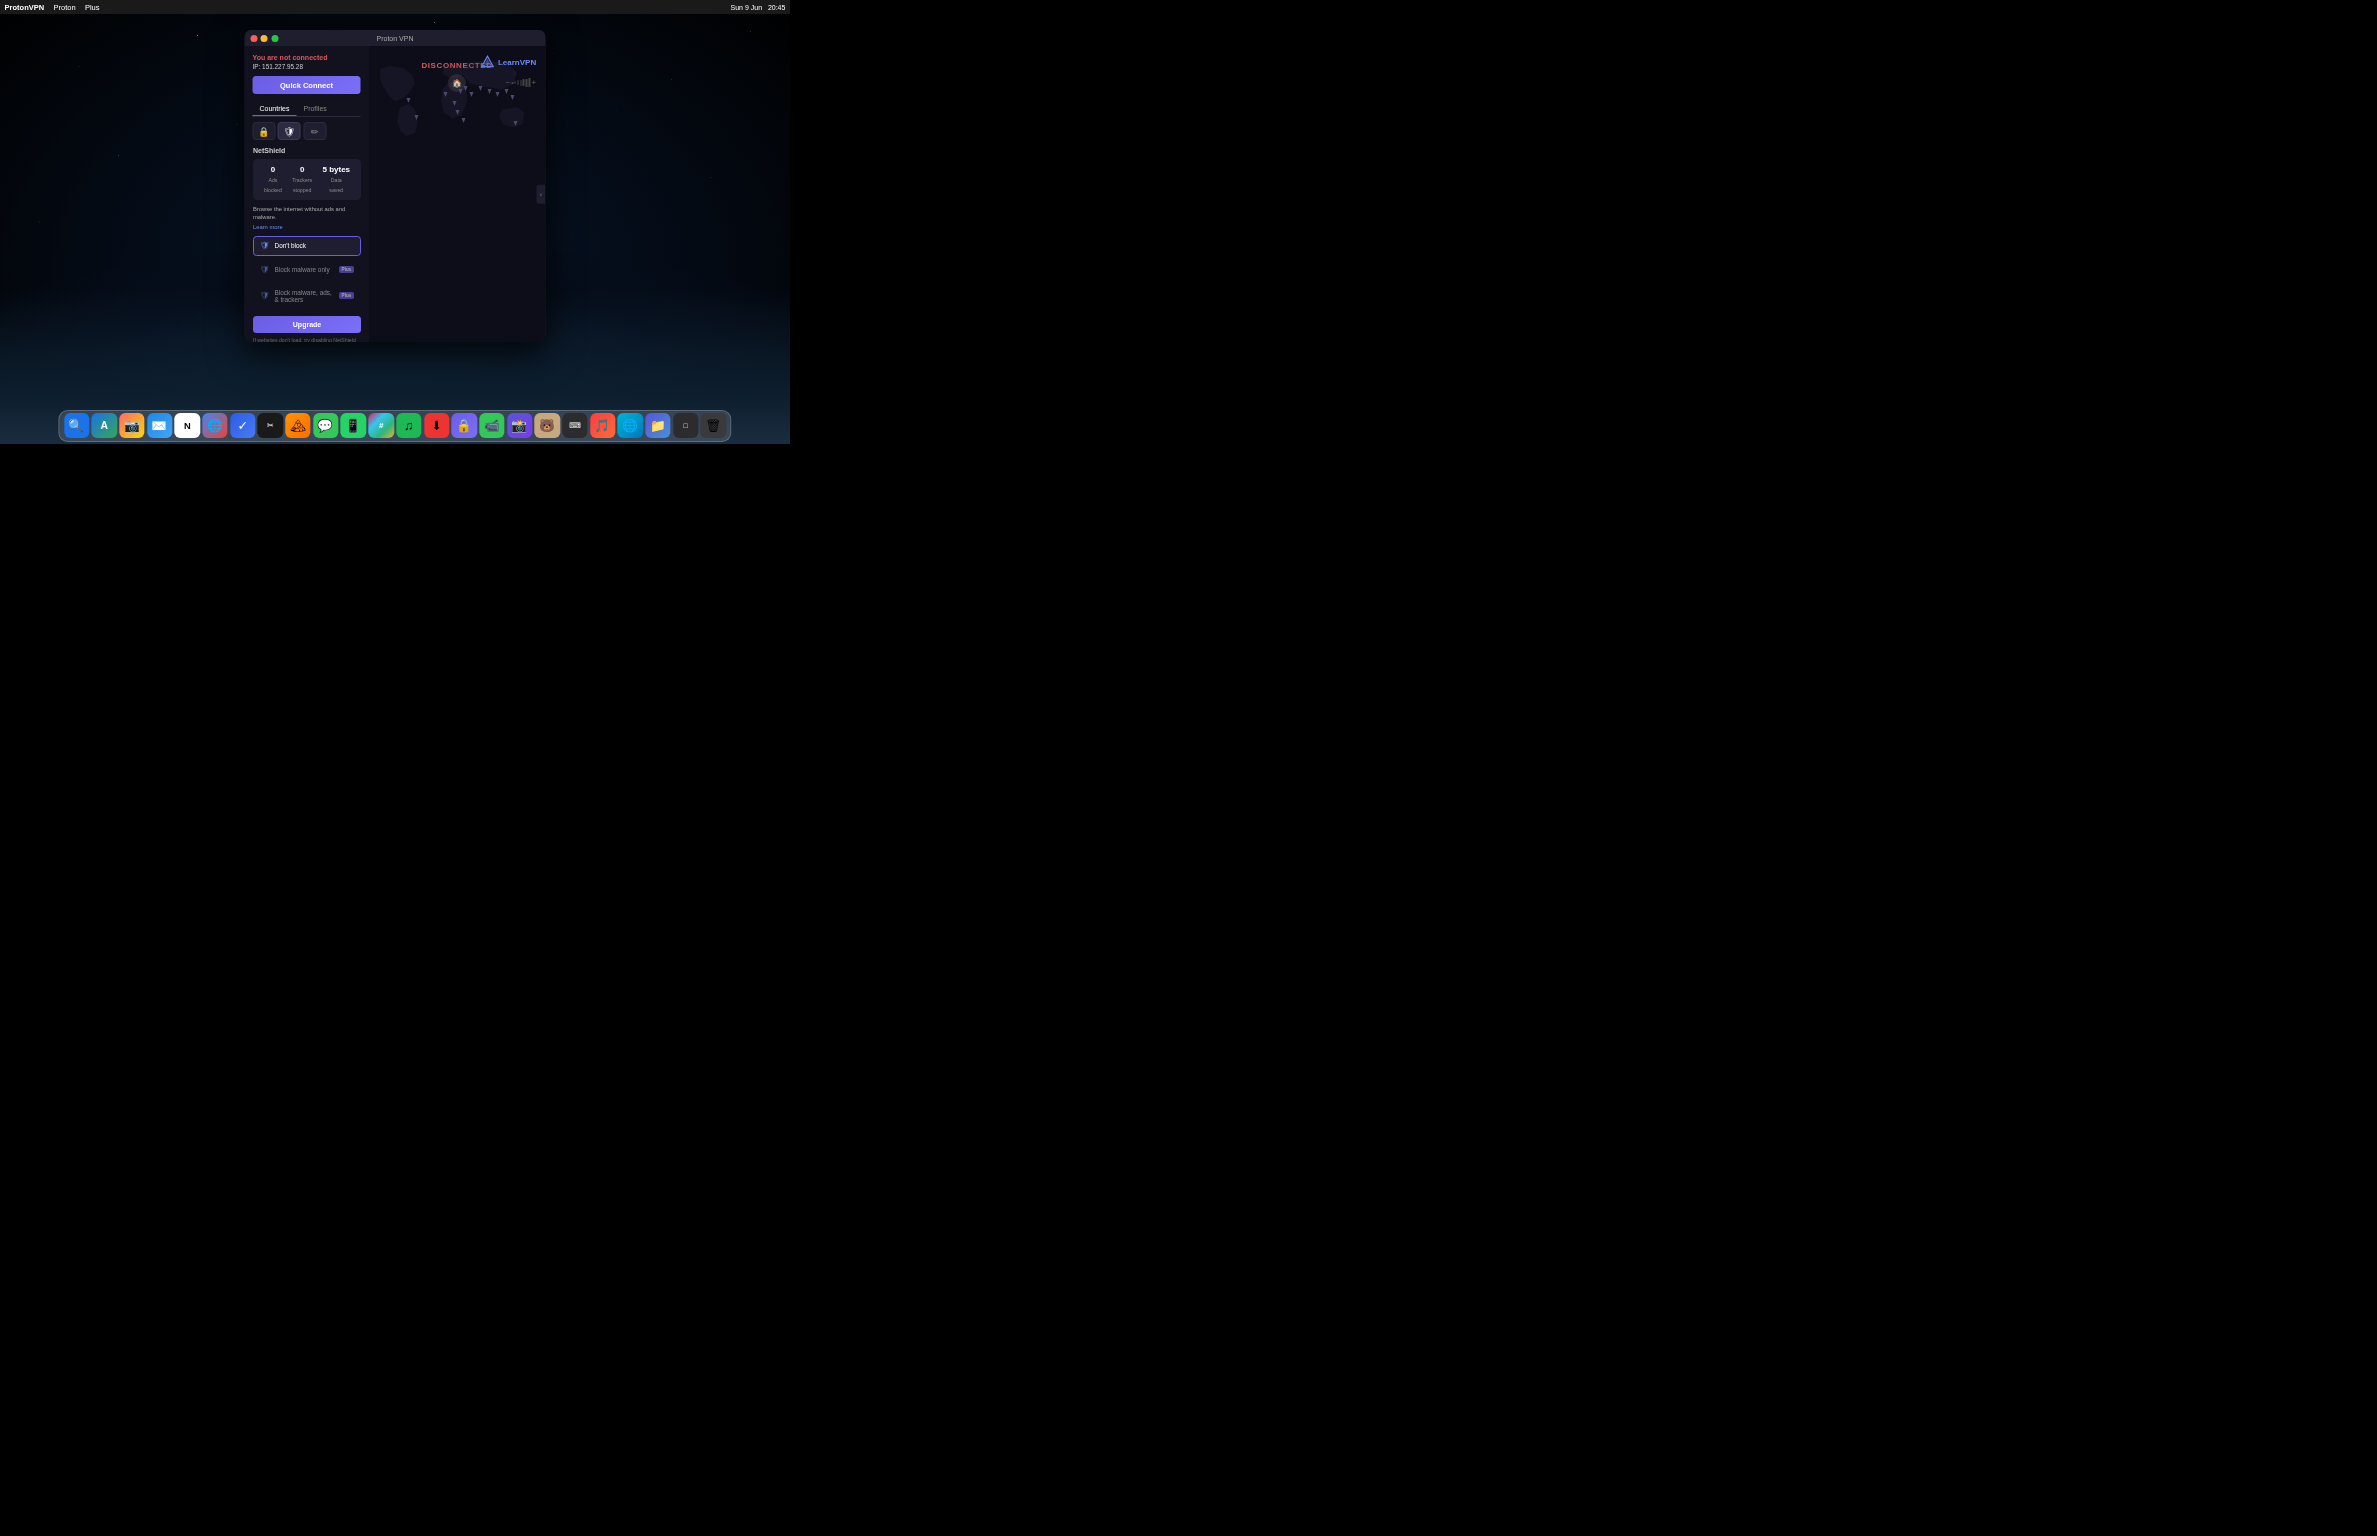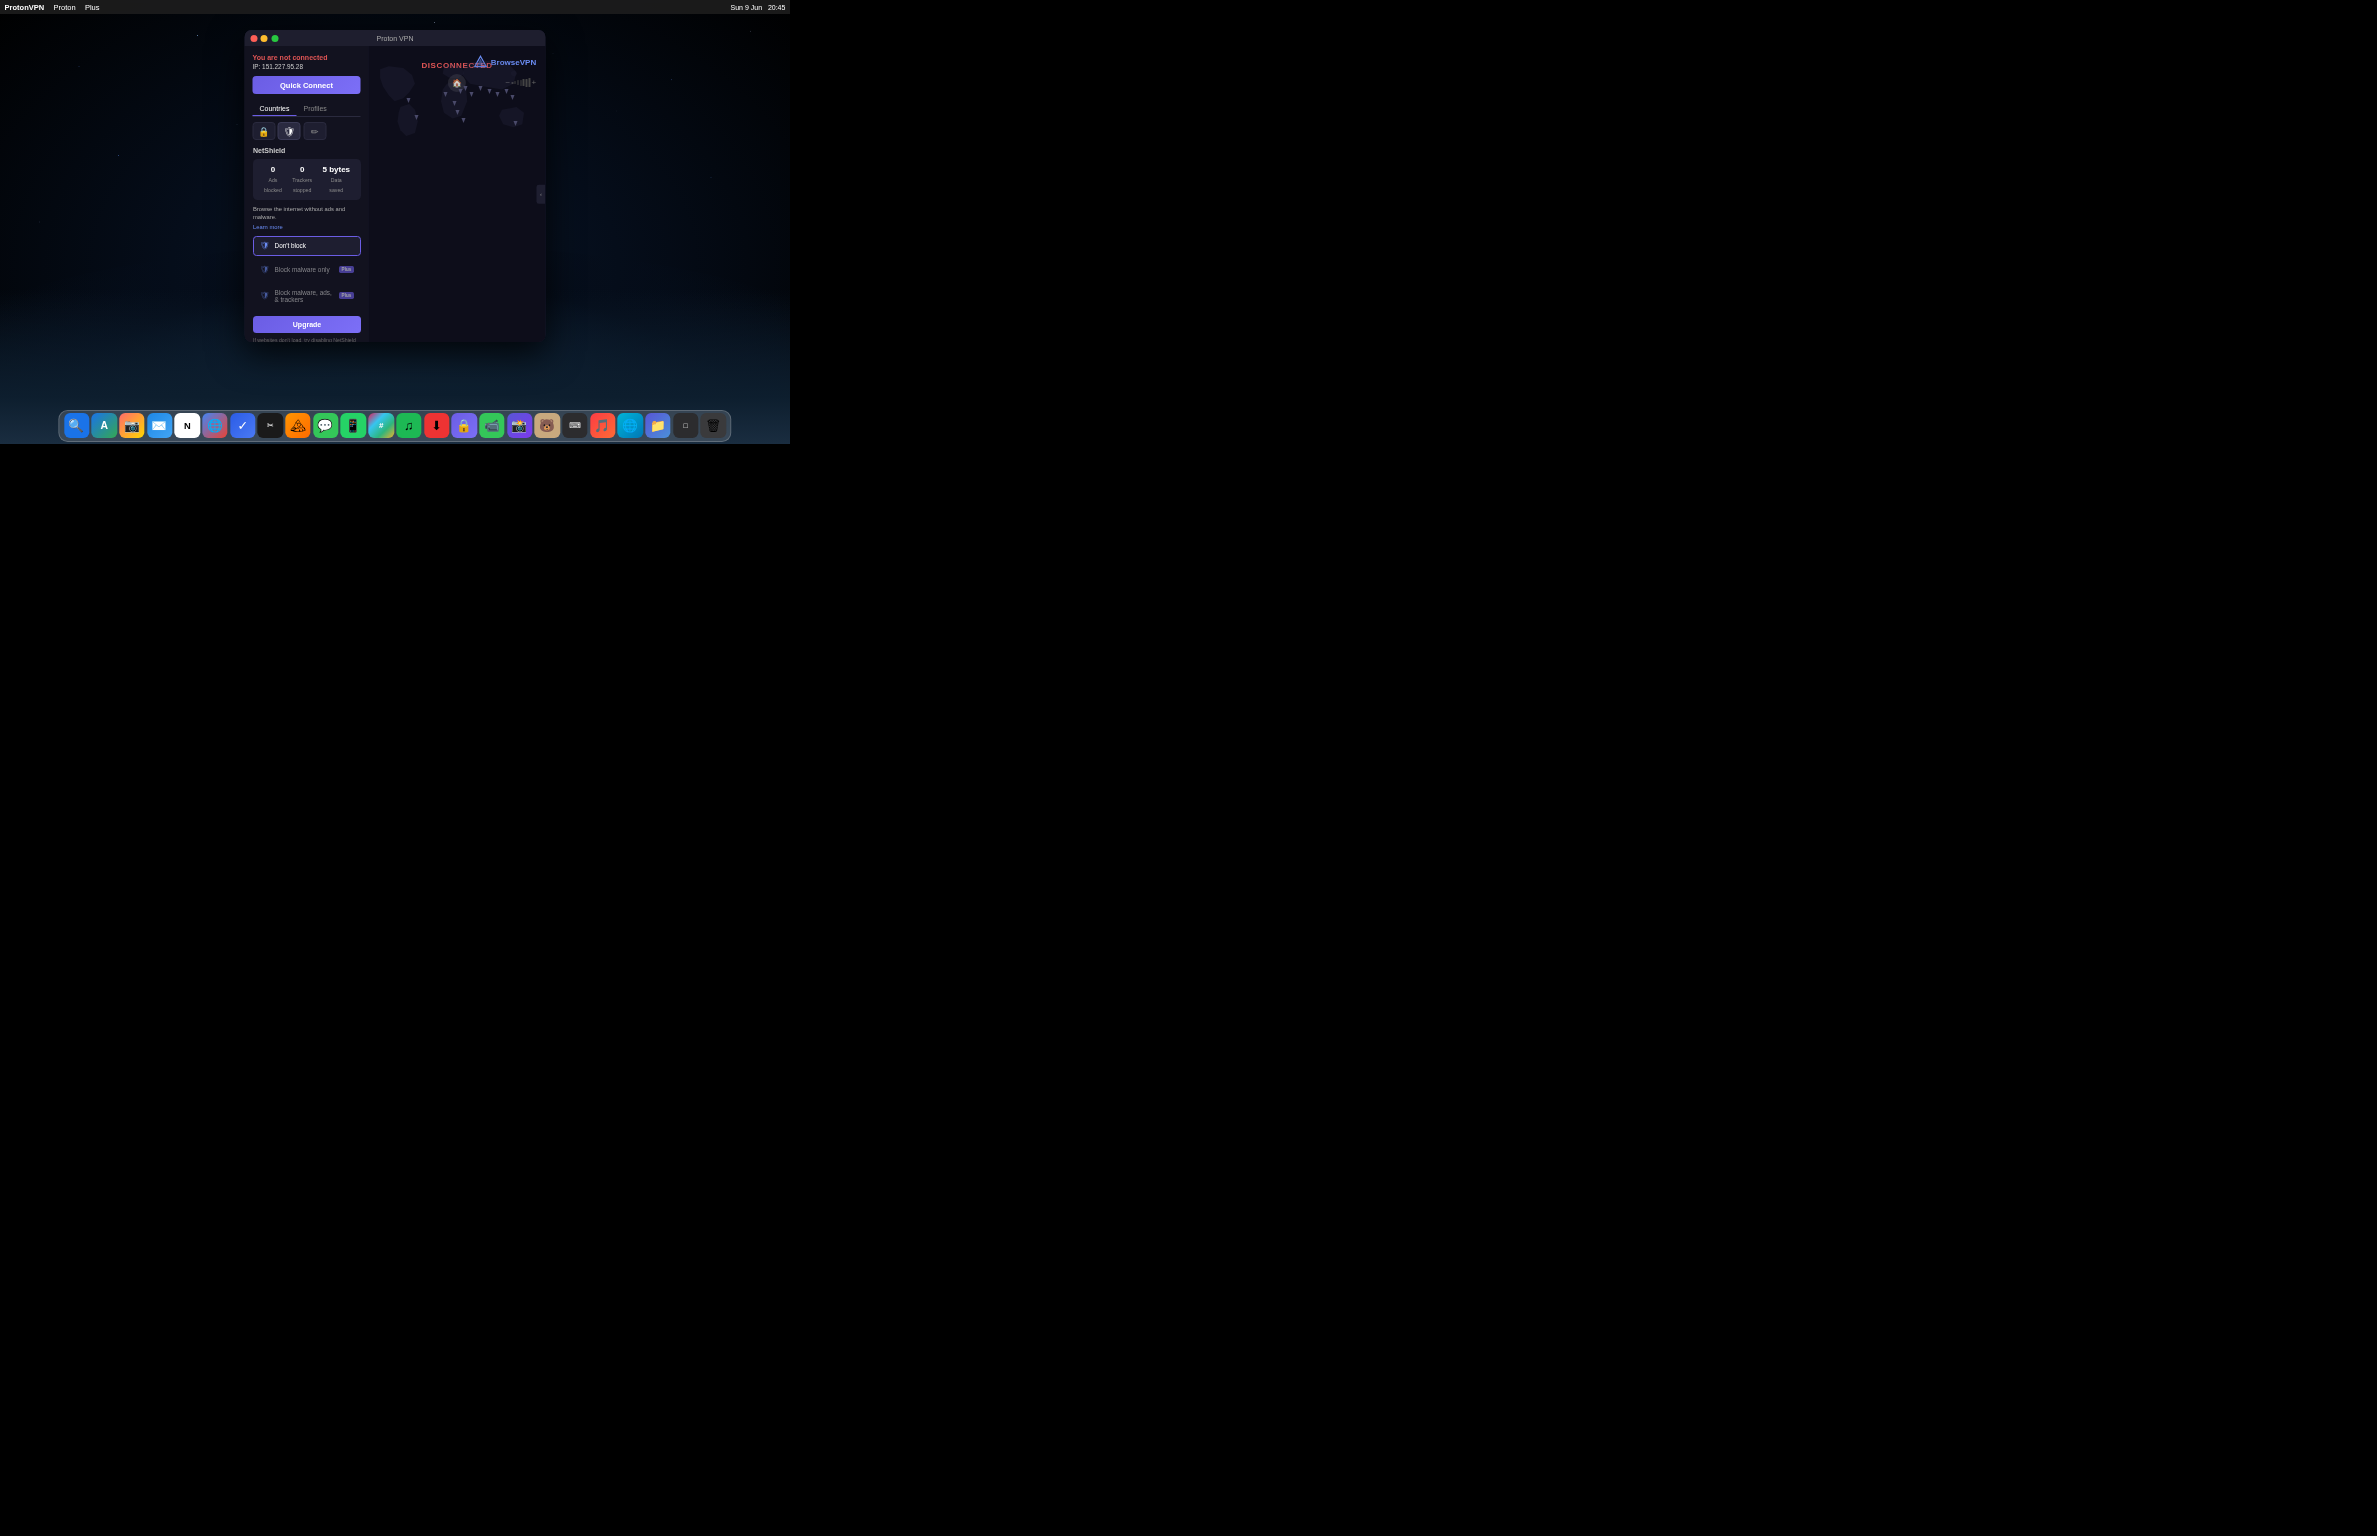--- a/index.html
+++ b/index.html
@@ -611,21 +611,21 @@
         <div class="disconnected-text">DISCONNECTED</div>
         <div class="home-icon-circle">🏠</div>
       </div>
 
       <div class="proton-logo-area">
         <svg width="14" height="14" viewBox="0 0 24 24">
           <polygon points="12,2 22,20 2,20" fill="none" stroke="#6b8df5" stroke-width="2"></polygon>
           <polygon points="12,6 18,18 6,18" fill="#6b8df5" opacity="0.5"></polygon>
         </svg>
         <span class="proton-logo-text">
-          <span>Browse</span><span style="color:#6b8df5">VPN</span>
+          <span>Learn</span><span style="color:#6b8df5">VPN</span>
         </span>
       </div>
 
       <div class="signal-bars">
         <span class="signal-minus">−</span>
         <div class="signal-bar" style="height:2.3px"></div>
         <div class="signal-bar" style="height:3.5px"></div>
         <div class="signal-bar" style="height:4.6px"></div>
         <div class="signal-bar" style="height:5.8px"></div>
         <div class="signal-bar" style="height:7px"></div>

